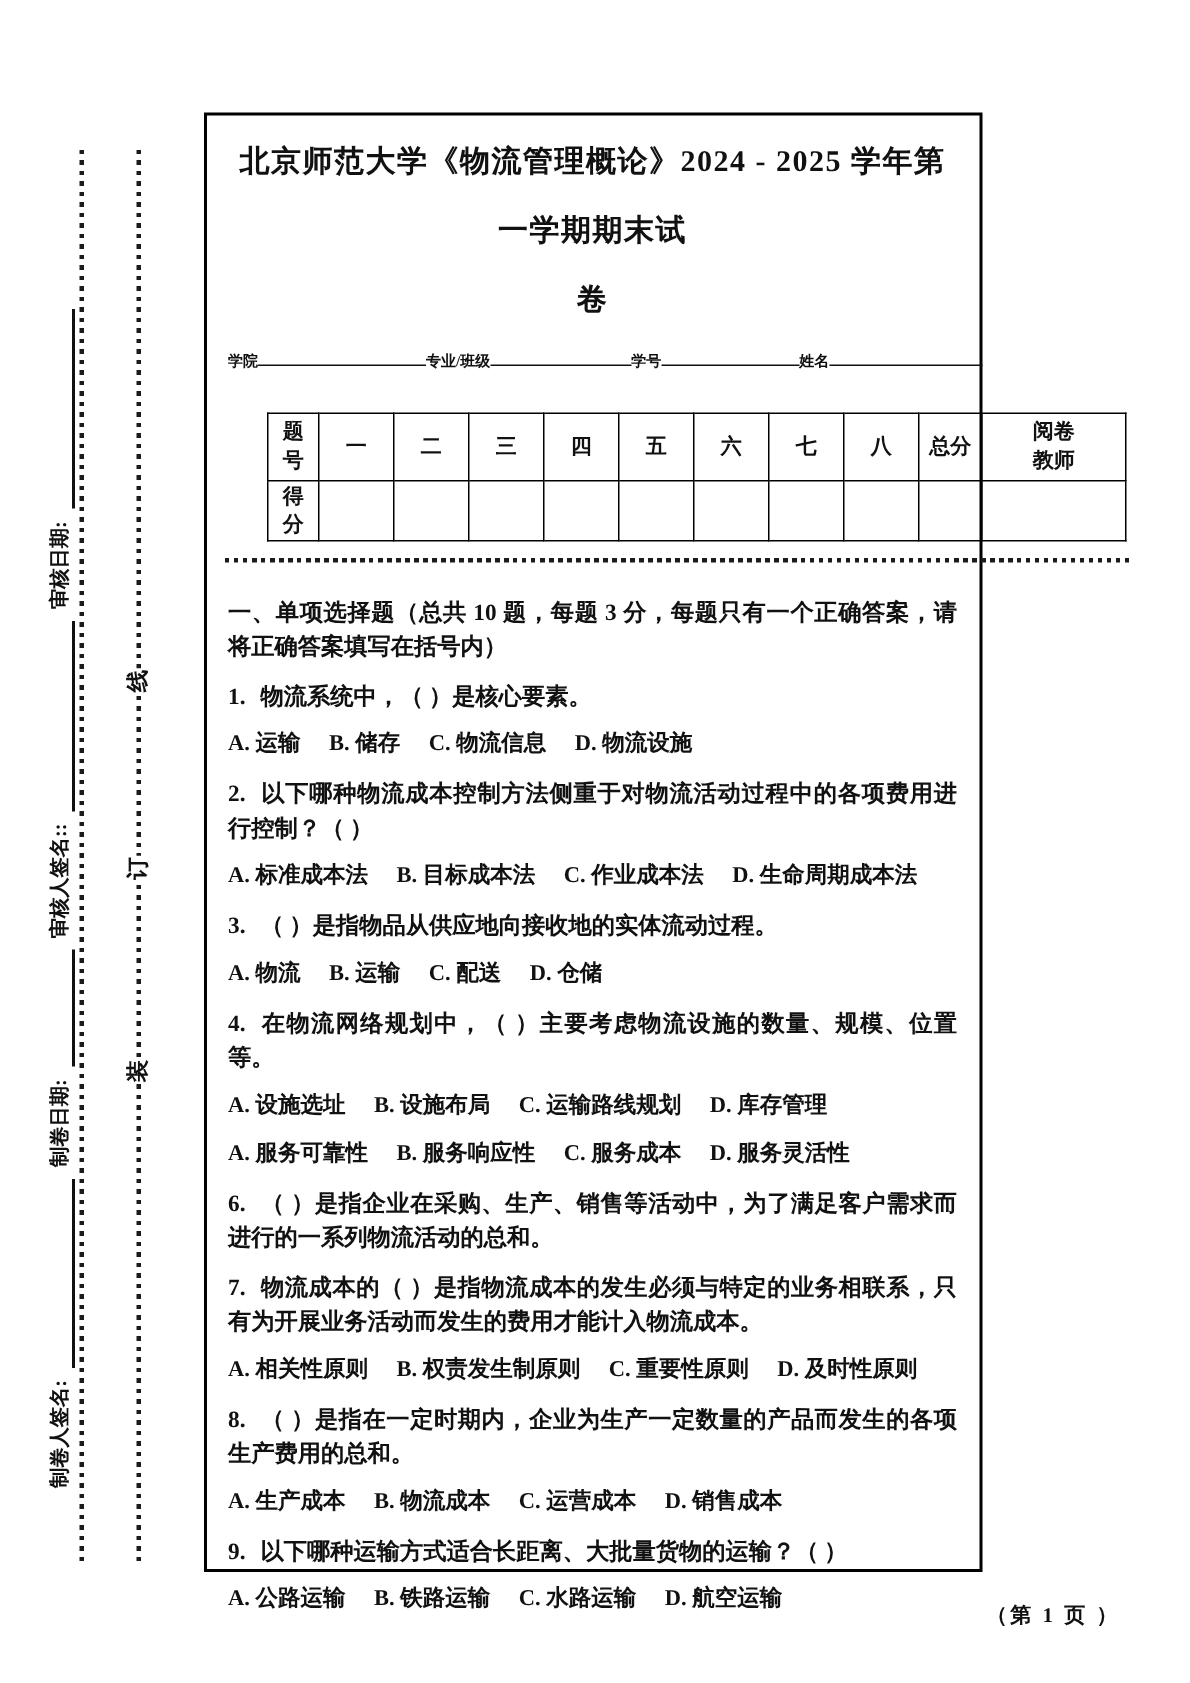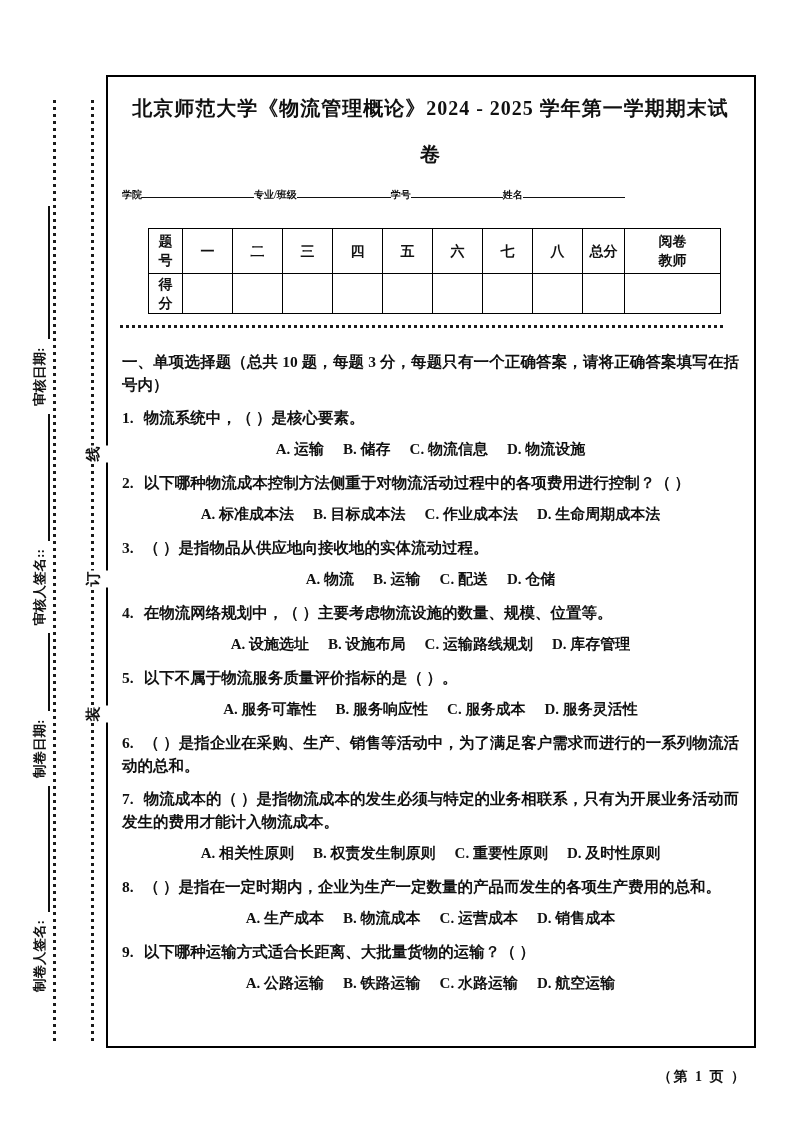--- a/index.html
+++ b/index.html
@@ -26,21 +26,21 @@
     position:absolute; left:26px; top:992px; width:845px; height:24px;
     transform:rotate(-90deg); transform-origin:0 0;
     display:flex; align-items:flex-end; column-gap:8px;
     font-size:13.5px; font-weight:bold; white-space:nowrap; line-height:20px;
   }
   .side-blank { display:inline-block; height:16px; border-bottom:2px solid #111; }
   .sb1 { width:126px; } .sb2 { width:78px; } .sb3 { width:127px; } .sb4 { width:133px; }
 
   
   .frame {
-    position:absolute; left:106px; top:75px; width:650px; height:973px;
+    position:absolute; left:136px; top:75px; width:519px; height:973px;
     border:2px solid #000; padding:6px 15px 0 14px;
   }
   .title { text-align:center; font-size:20px; font-weight:bold; letter-spacing:1px; line-height:46px; margin-top:2px; }
   .info-line { margin-top:4px; font-size:10px; font-weight:bold; white-space:nowrap; line-height:24px; }
   .f-blank { display:inline-block; height:17px; border-bottom:1.5px solid #111; vertical-align:baseline; }
   .fb1 { width:112px; } .fb2 { width:94px; } .fb3 { width:92px; } .fb4 { width:102px; }
 
   table.score { border-collapse:collapse; table-layout:fixed; margin:21px 0 0 26px; width:572px; }
   table.score td {
     border:1.5px solid #000; text-align:center; vertical-align:middle;
@@ -50,21 +50,21 @@
   table.score tr.scr td { height:40px; }
 
   .hdots {
     margin-top:11px; margin-left:-2px; height:3px; width:604px;
     background-image:repeating-linear-gradient(to right,#1b1b1b 0 3px,transparent 3px 6px);
   }
 
   .section-header { margin-top:22px; font-size:15.5px; font-weight:700; line-height:23px; text-align:justify; }
   .q-text { margin-top:10px; font-size:15.5px; font-weight:600; line-height:23px; text-align:justify; }
   .q-num { margin-right:10px; }
-  .q-options { margin-top:9px; font-size:15px; font-weight:600; line-height:23px; display:flex; column-gap:19px; flex-wrap:wrap;justify-content:center; }
+  .q-options { margin-top:9px; font-size:15px; font-weight:600; line-height:23px; display:flex; column-gap:19px; flex-wrap:wrap; }
 
   .page-footer {
     position:absolute; left:122px; top:1068px; width:625px;
     text-align:right; font-size:14px; font-weight:bold; letter-spacing:2px;
   }
 </style>
 </head>
 <body>
 
 <div class="vdots line1"></div>
@@ -167,21 +167,20 @@
         <span class="opt">C. 配送</span>
         <span class="opt">D. 仓储</span>
       </p>
       <p class="q-text"><span class="q-num">4.</span><span>在物流网络规划中，（  ）主要考虑物流设施的数量、规模、位置等。</span></p>
       <p class="q-options">
         <span class="opt">A. 设施选址</span>
         <span class="opt">B. 设施布局</span>
         <span class="opt">C. 运输路线规划</span>
         <span class="opt">D. 库存管理</span>
       </p>
-      <p class="q-text"><span class="q-num">5.</span><span>以下不属于物流服务质量评价指标的是（  ）。</span></p>
       <p class="q-options">
         <span class="opt">A. 服务可靠性</span>
         <span class="opt">B. 服务响应性</span>
         <span class="opt">C. 服务成本</span>
         <span class="opt">D. 服务灵活性</span>
       </p>
       <p class="q-text"><span class="q-num">6.</span><span>（  ）是指企业在采购、生产、销售等活动中，为了满足客户需求而进行的一系列物流活动的总和。</span></p>
       <p class="q-text"><span class="q-num">7.</span><span>物流成本的（  ）是指物流成本的发生必须与特定的业务相联系，只有为开展业务活动而发生的费用才能计入物流成本。</span></p>
       <p class="q-options">
         <span class="opt">A. 相关性原则</span>

